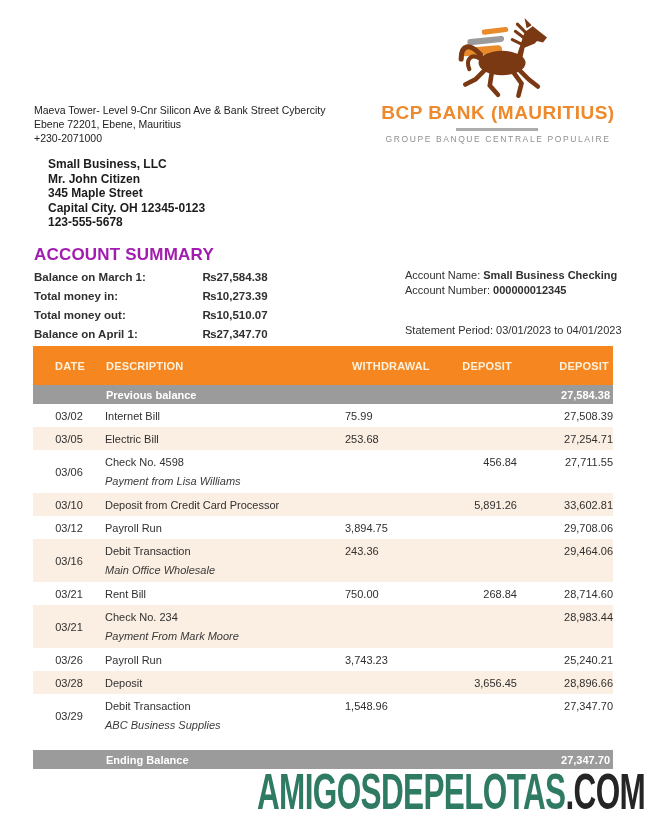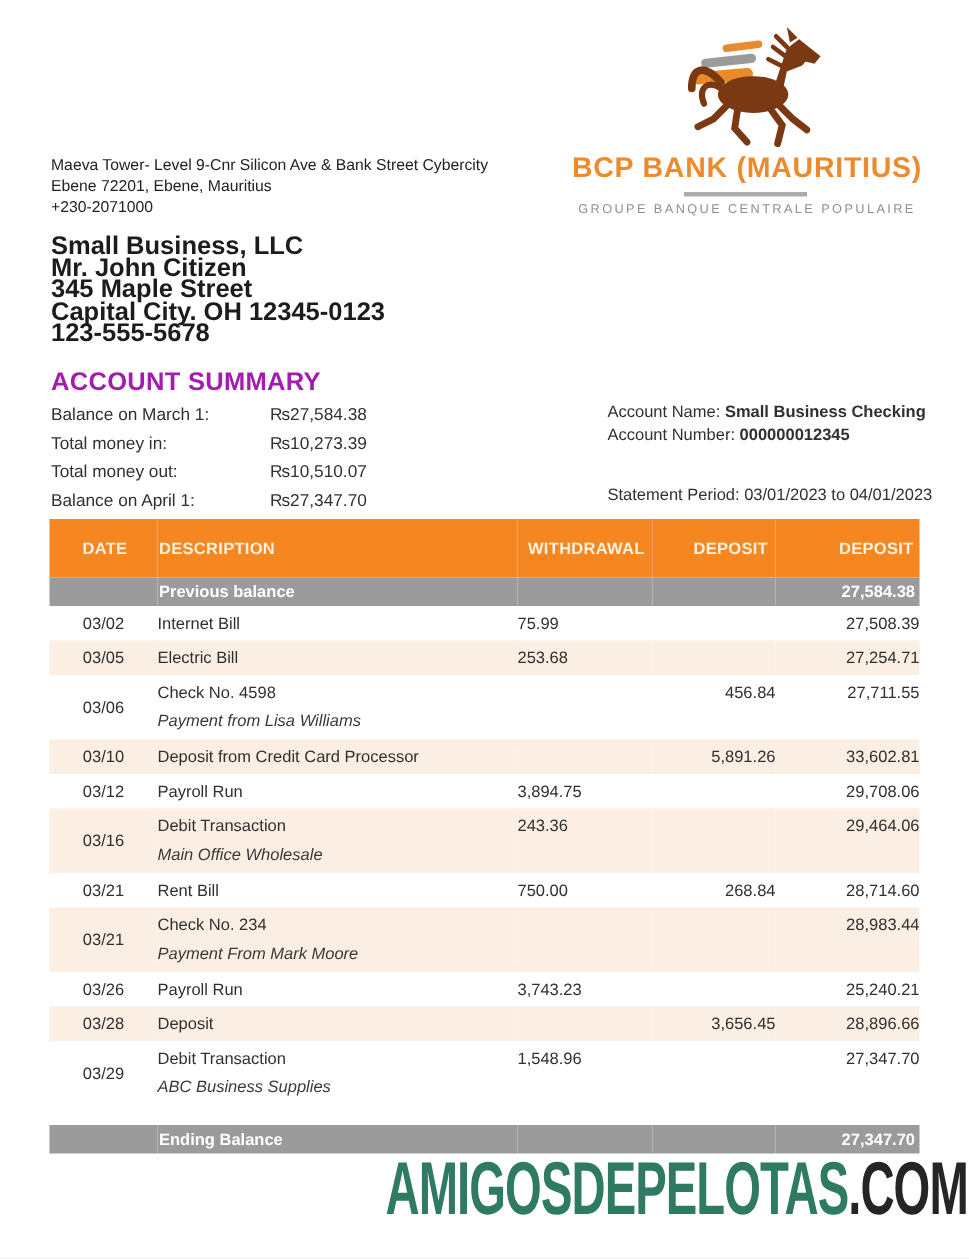--- a/index.html
+++ b/index.html
@@ -10,27 +10,27 @@
   
   .bank-address{position:absolute;left:34px;top:103px;font-size:10.5px;line-height:14px;color:#222;}
   .logo-wrap{position:absolute;left:372px;top:12px;width:252px;text-align:center;}
   .logo-art{position:absolute;left:66px;top:4px;width:122px;height:92px;}
   .logo-name{position:absolute;left:0;top:90px;width:252px;font-size:19px;font-weight:bold;
     color:#EE8A2E;letter-spacing:.5px;white-space:nowrap;text-align:center;}
   .logo-rule{position:absolute;left:84px;top:116px;width:82px;height:3px;background:#ACACAC;}
   .logo-tagline{position:absolute;left:-6px;top:122px;width:264px;font-size:8.5px;color:#8F8F8F;
     letter-spacing:1.6px;white-space:nowrap;text-align:center;}
   
-  .customer{position:absolute;left:34px;top:157px;font-size:17px;font-weight:bold;line-height:14.6px;color:#1c1c1c;}
+  .customer{position:absolute;left:48px;top:157px;font-size:12px;font-weight:bold;line-height:14.6px;color:#1c1c1c;}
   
   .summary-title{position:absolute;left:34px;top:245px;font-size:17px;font-weight:bold;color:#a21caf;letter-spacing:.2px;}
-  .summary-grid{position:absolute;left:34px;top:268px;font-size:11.5px;line-height:19px;}
+  .summary-grid{position:absolute;left:34px;top:268px;font-size:11.5px;line-height:19px;font-weight:bold;}
   .summary-grid .srow{display:flex;}
   .summary-grid .slabel{width:146px;}
-  .summary-grid .svalue{width:110px;}
+  .summary-grid .svalue{width:110px;text-align:center;}
   .acct-block{position:absolute;left:405px;top:268px;font-size:11px;line-height:15px;}
   .acct-block b{font-weight:bold;}
   .acct-period{margin-top:25px;}
   
   .tx-table{position:absolute;left:33px;top:346px;width:580px;border-collapse:collapse;table-layout:fixed;
     font-size:11px;color:#303030;}
   .tx-table col.c-date{width:72px;} .tx-table col.c-desc{width:240px;}
   .tx-table col.c-wdr{width:90px;} .tx-table col.c-dep{width:82px;} .tx-table col.c-bal{width:96px;}
   .tx-table th{background:#F6861F;color:#FCF1DE;font-weight:bold;height:39px;vertical-align:middle;
     font-size:11px;letter-spacing:.2px;padding:0;}

